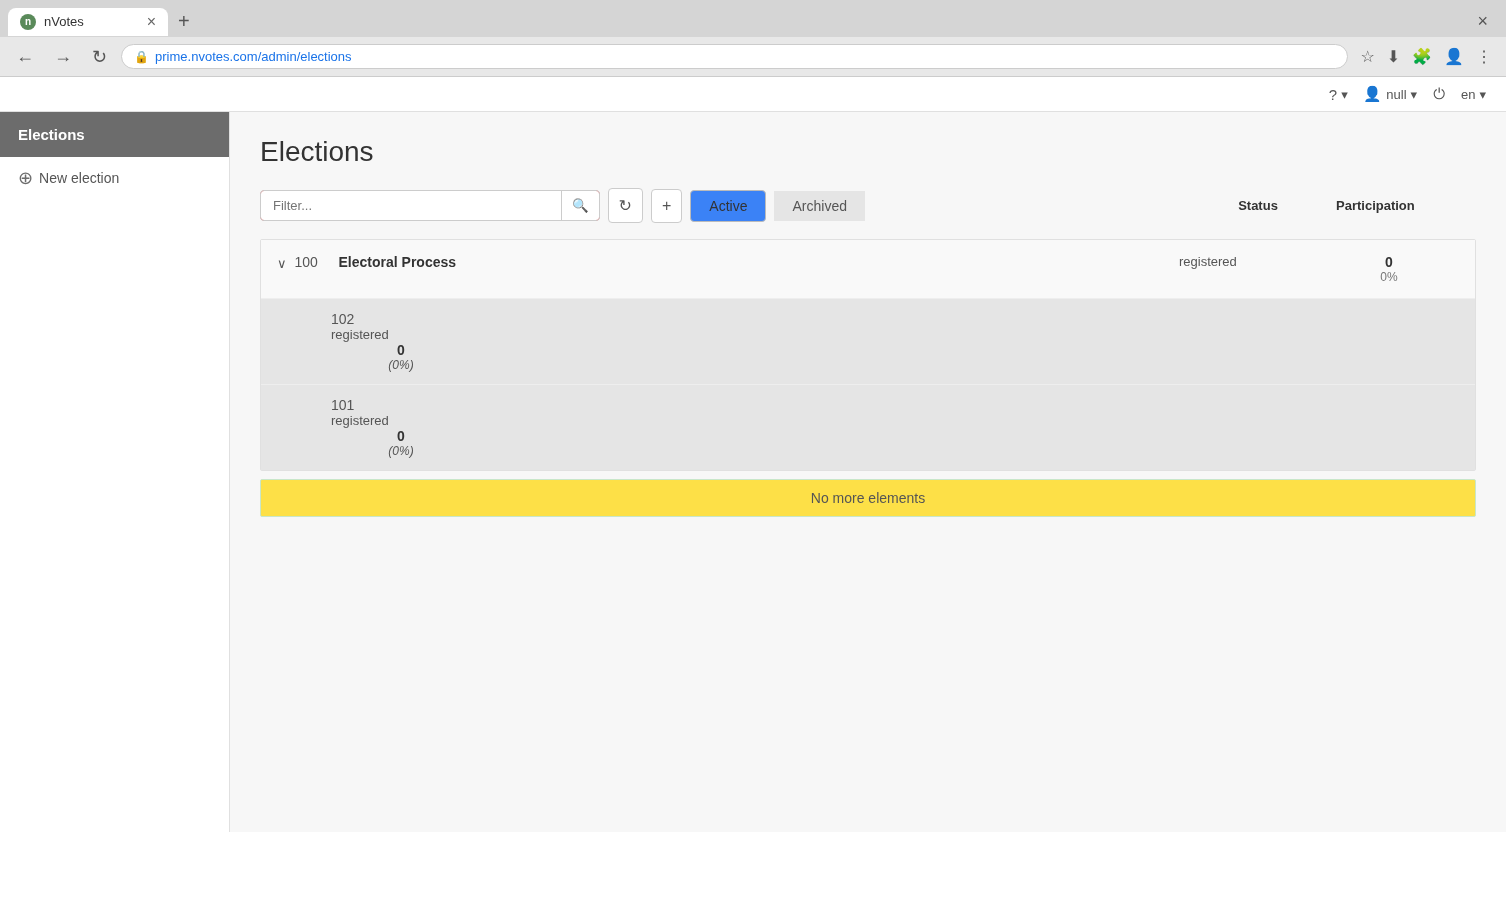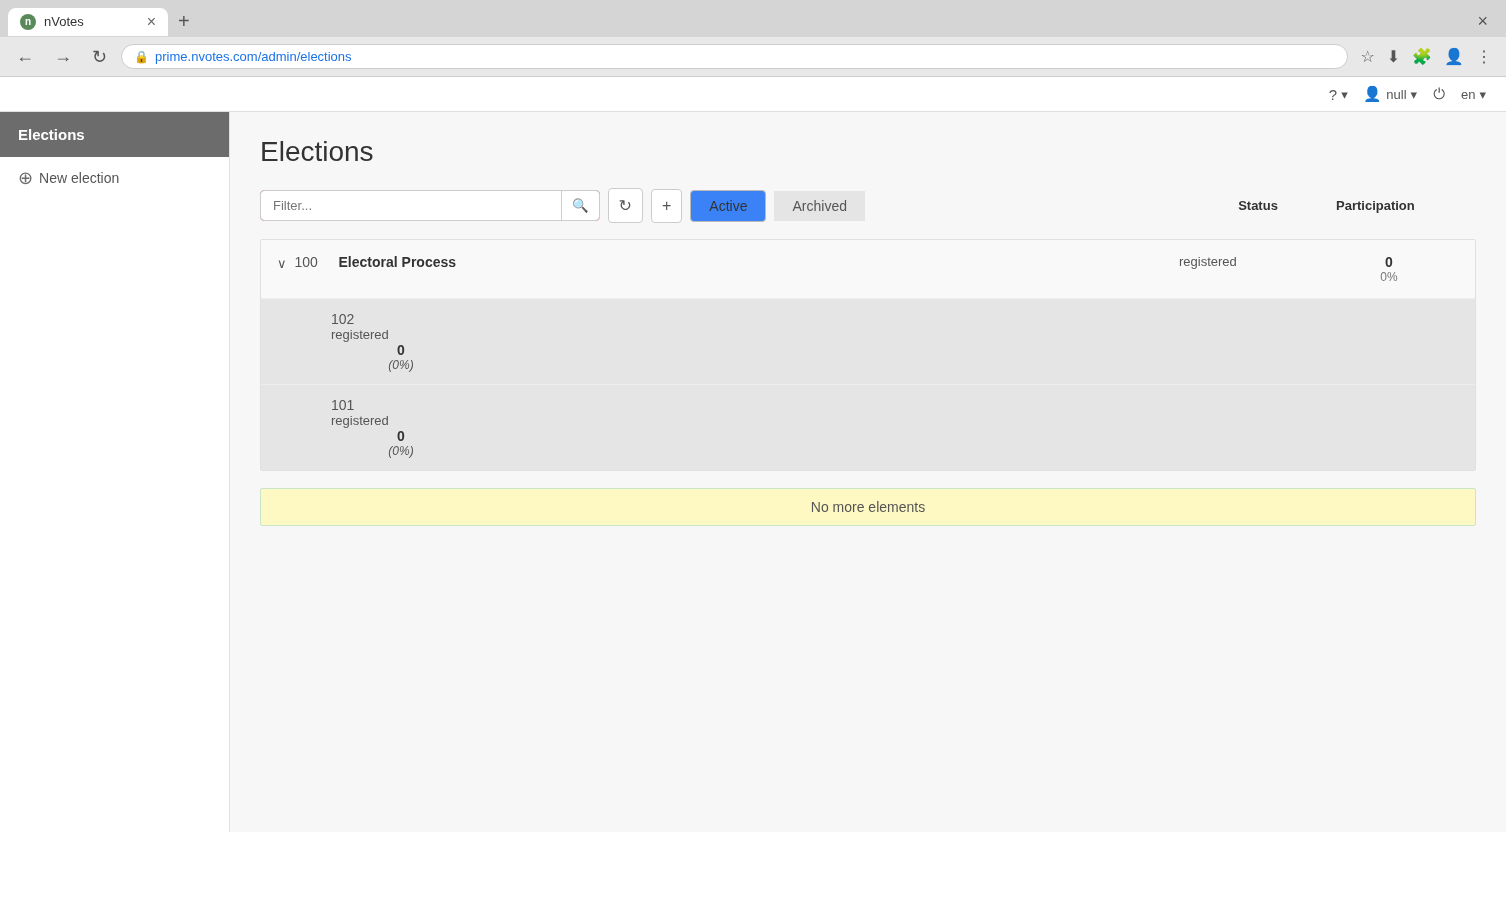--- a/index.html
+++ b/index.html
@@ -65,21 +65,21 @@
     .election-child-row { display: flex; align-items: flex-start; padding: 12px 16px 12px 70px; border-bottom: 1px solid #eee; background: #e5e5e5; flex-direction: column; }
     .election-child-row:last-child { border-bottom: none; }
     .child-id { color: #555; font-size: 14px; min-width: 40px; margin-right: 14px; }
     .child-name { font-weight: bold; font-size: 14px; flex: 1; }
     .child-status { width: 140px; font-size: 13px; color: #555; }
     .child-participation { width: 140px; text-align: center; }
     .child-participation-num { font-weight: bold; font-size: 14px; display: block; }
     .child-participation-pct { font-size: 12px; color: #555; font-style: italic; display: block; }
 
     
-    .no-more-elements { background: #fef9c3; border: 1px solid #c8e6c9; text-align: center; padding: 10px; font-size: 14px; color: #555; margin-top: 17px; border-radius: 2px; }
+    .no-more-elements { background: #fde047; border: 1px solid #c8e6c9; text-align: center; padding: 10px; font-size: 14px; color: #555; margin-top: 8px; border-radius: 2px; }
     .browser-outer { position: relative; overflow: hidden; }
   </style>
 </head>
 <body>
 
 <div class="browser-chrome">
   <div class="browser-tab-bar">
     <div class="browser-tab">
       <span class="tab-icon">n</span>
       <span>nVotes</span>

